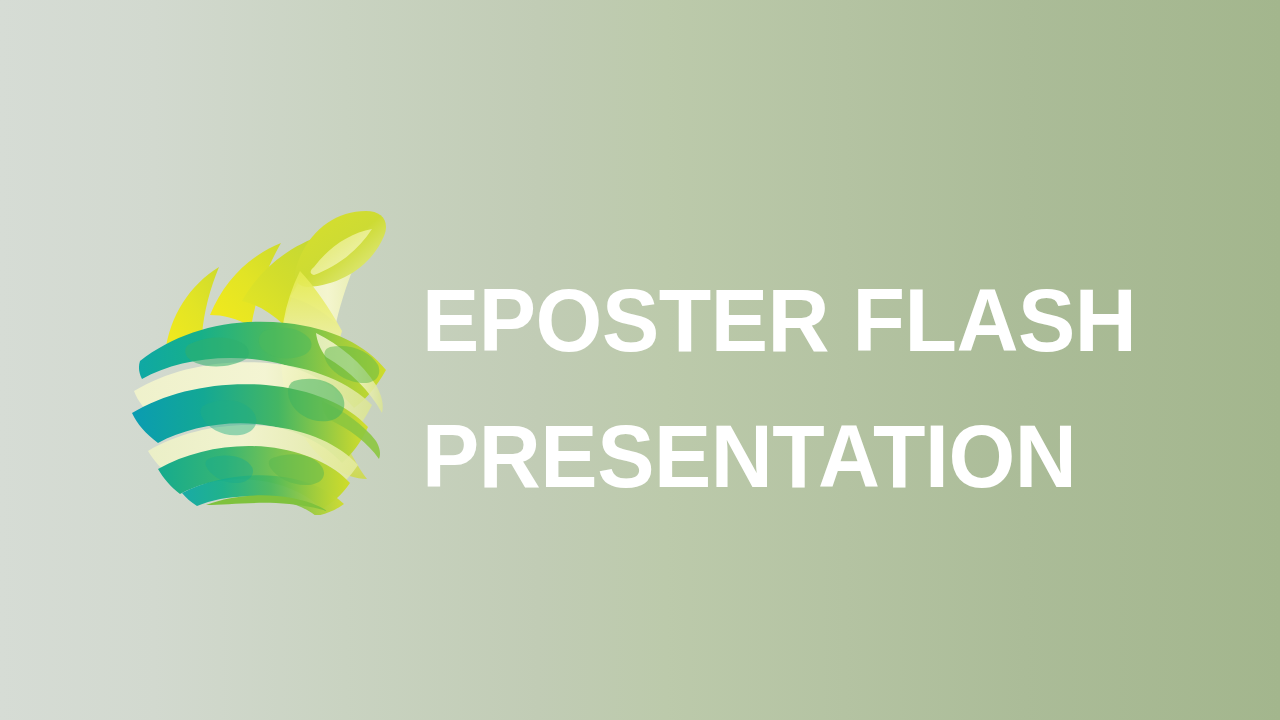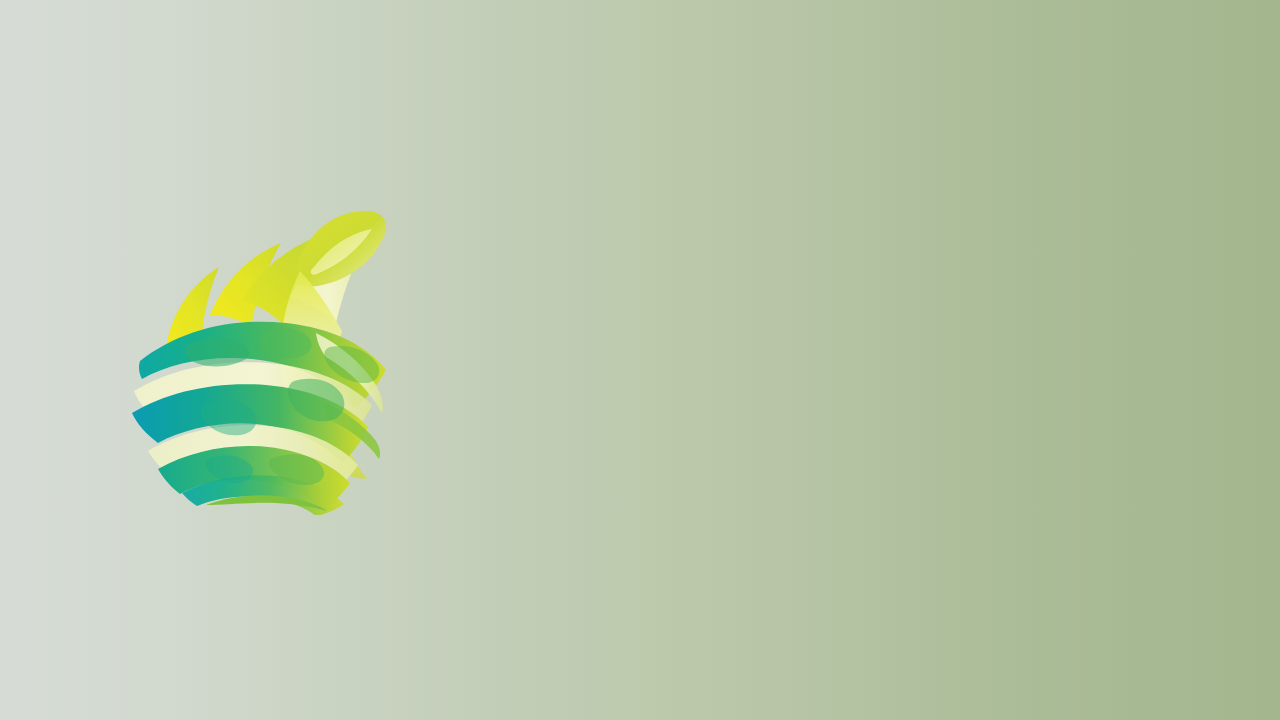--- a/index.html
+++ b/index.html
@@ -199,14 +199,18 @@
           <path d="M158,252 C176,246 196,250 204,262 C210,272 202,280 188,280
                    C172,280 158,272 152,262 C149,256 152,253 158,252 Z" fill="#58b850" opacity="0.5"></path>
           <path d="M96,252 C112,248 128,252 134,262 C138,270 130,278 118,278
                    C104,278 92,270 88,261 C86,256 90,253 96,252 Z" fill="#17a98e" opacity="0.4"></path>
         </g>
 
       </g>
     </svg>
   </div>
 
+  <div id="title-block">
+    <span class="title-line">EPOSTER FLASH</span>
+    <span class="title-line">PRESENTATION</span>
+  </div>
 
 </div>
 
 </body></html>

